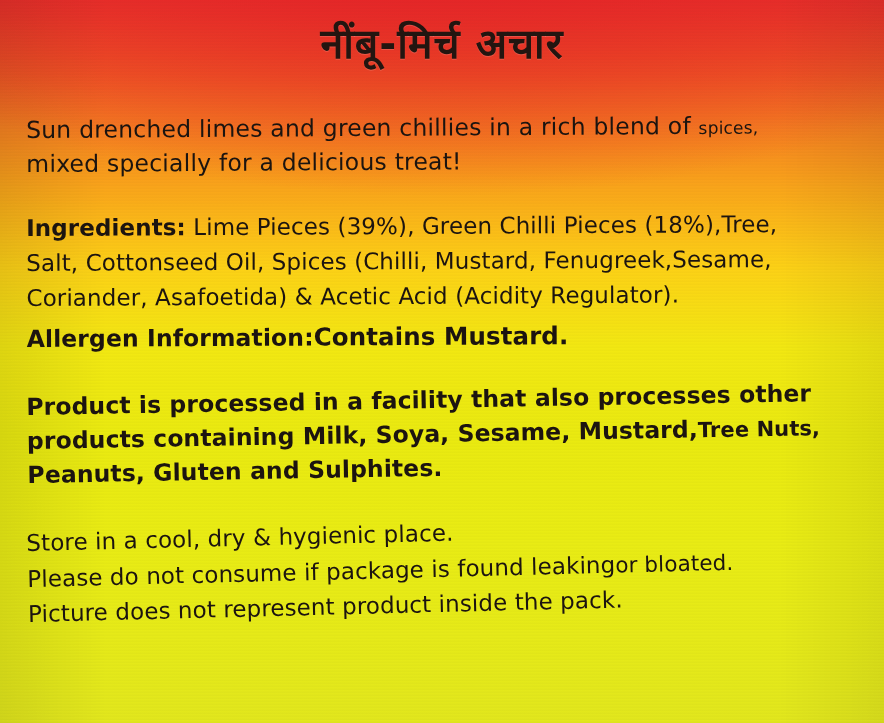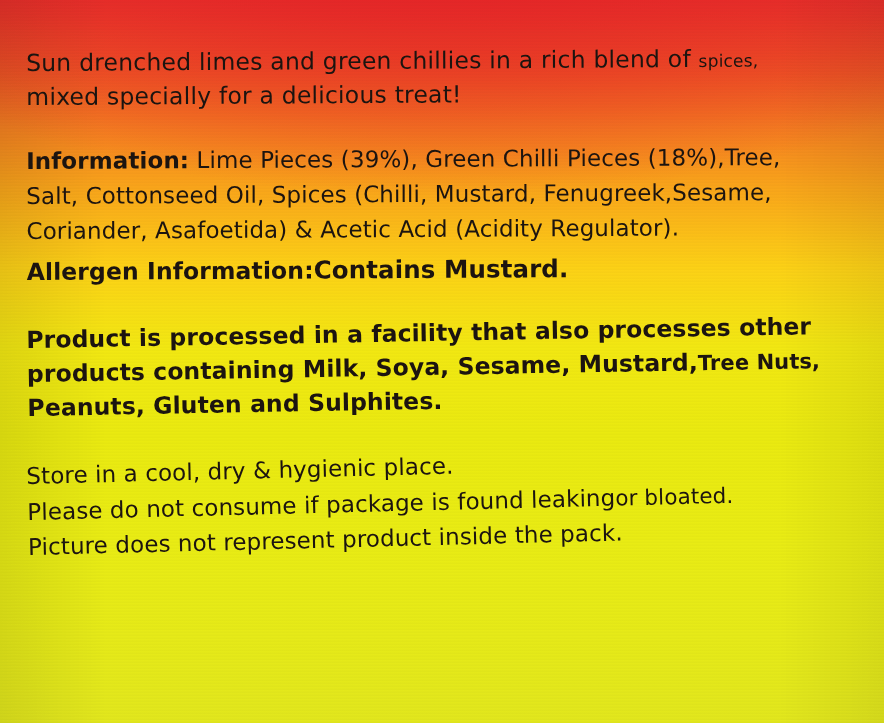--- a/index.html
+++ b/index.html
@@ -119,29 +119,30 @@
   }
   .block-storage .line { display: block; }
   .block-storage .faded-end { font-size: 21.5px; }
 </style>
 </head>
 <body>
 
 <div id="label">
   <div class="content">
 
+    <div class="title">नींबू-मिर्च अचार</div>
 
     <div class="tagline">
       <span>Sun drenched limes and green chillies in a rich blend of</span>
       <span class="shrink-end">spices,</span><br>
       <span>mixed specially for a delicious treat!</span>
     </div>
 
     <div class="block-ingredients">
-      <span class="strong">Information:</span>
+      <span class="strong">Ingredients:</span>
       <span>Lime Pieces (39%), Green Chilli Pieces (18%),</span><span class="shrink-end">Tree,</span><br>
       <span>Salt,  Cottonseed Oil, Spices (Chilli, Mustard, Fenugreek,</span><span class="shrink-end">Sesame,</span><br>
       <span>Coriander, Asafoetida) &amp; Acetic Acid (Acidity Regulator).</span>
 
       <div class="allergen">
         <span>Allergen Information:</span><span class="big">Contains Mustard.</span>
       </div>
     </div>
 
     <div class="block-facility">

